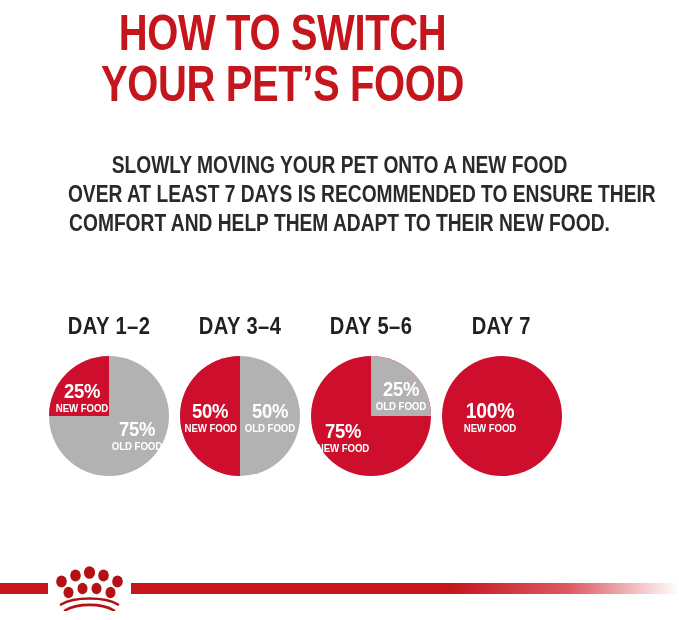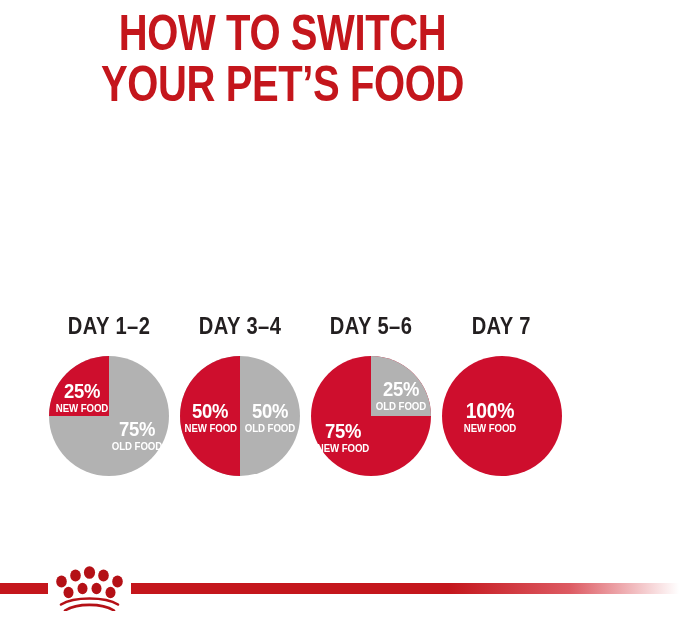--- a/index.html
+++ b/index.html
@@ -185,20 +185,25 @@
 </head>
 <body>
 
 <div class="infographic">
 
   <div class="title-block">
     <span class="title-line">HOW TO SWITCH</span>
     <span class="title-line">YOUR PET’S FOOD</span>
   </div>
 
+  <div class="subtitle-block">
+    <span class="subtitle-line">SLOWLY MOVING YOUR PET ONTO A NEW FOOD</span>
+    <span class="subtitle-line">OVER AT LEAST 7 DAYS IS RECOMMENDED TO ENSURE THEIR</span>
+    <span class="subtitle-line">COMFORT AND HELP THEM ADAPT TO THEIR NEW FOOD.</span>
+  </div>
 
   <div class="pie-row">
 
     <div class="pie-cell c0">
       <div class="day-label">DAY 1–2</div>
       <div class="pie-wrap">
         <svg viewBox="0 0 122 122" xmlns="http://www.w3.org/2000/svg">
           <circle cx="61" cy="61" r="60" fill="#B2B2B2"></circle>
           <path d="M61 61 L61 1 A60 60 0 0 0 1 61 Z" fill="#CE0E2D"></path>
         </svg>

